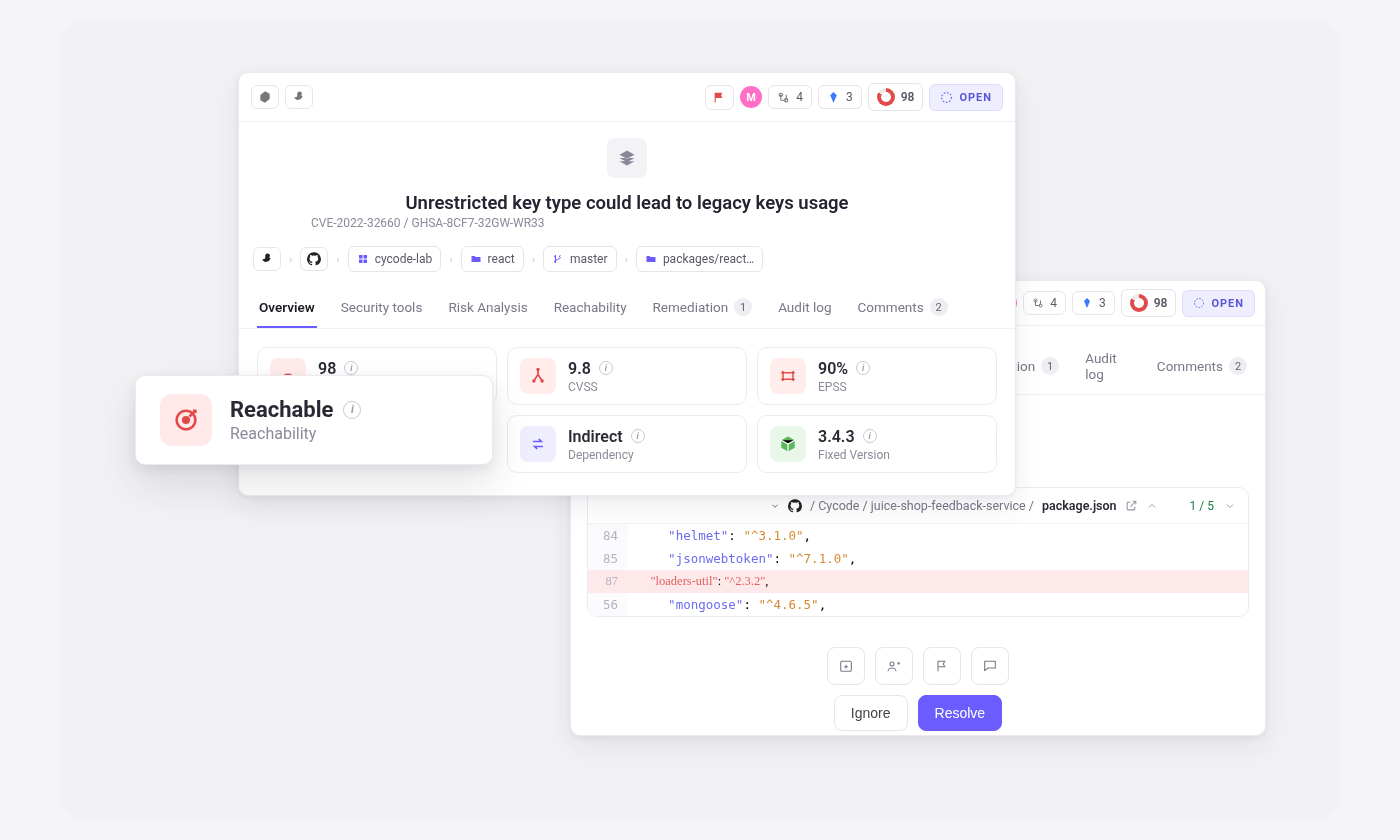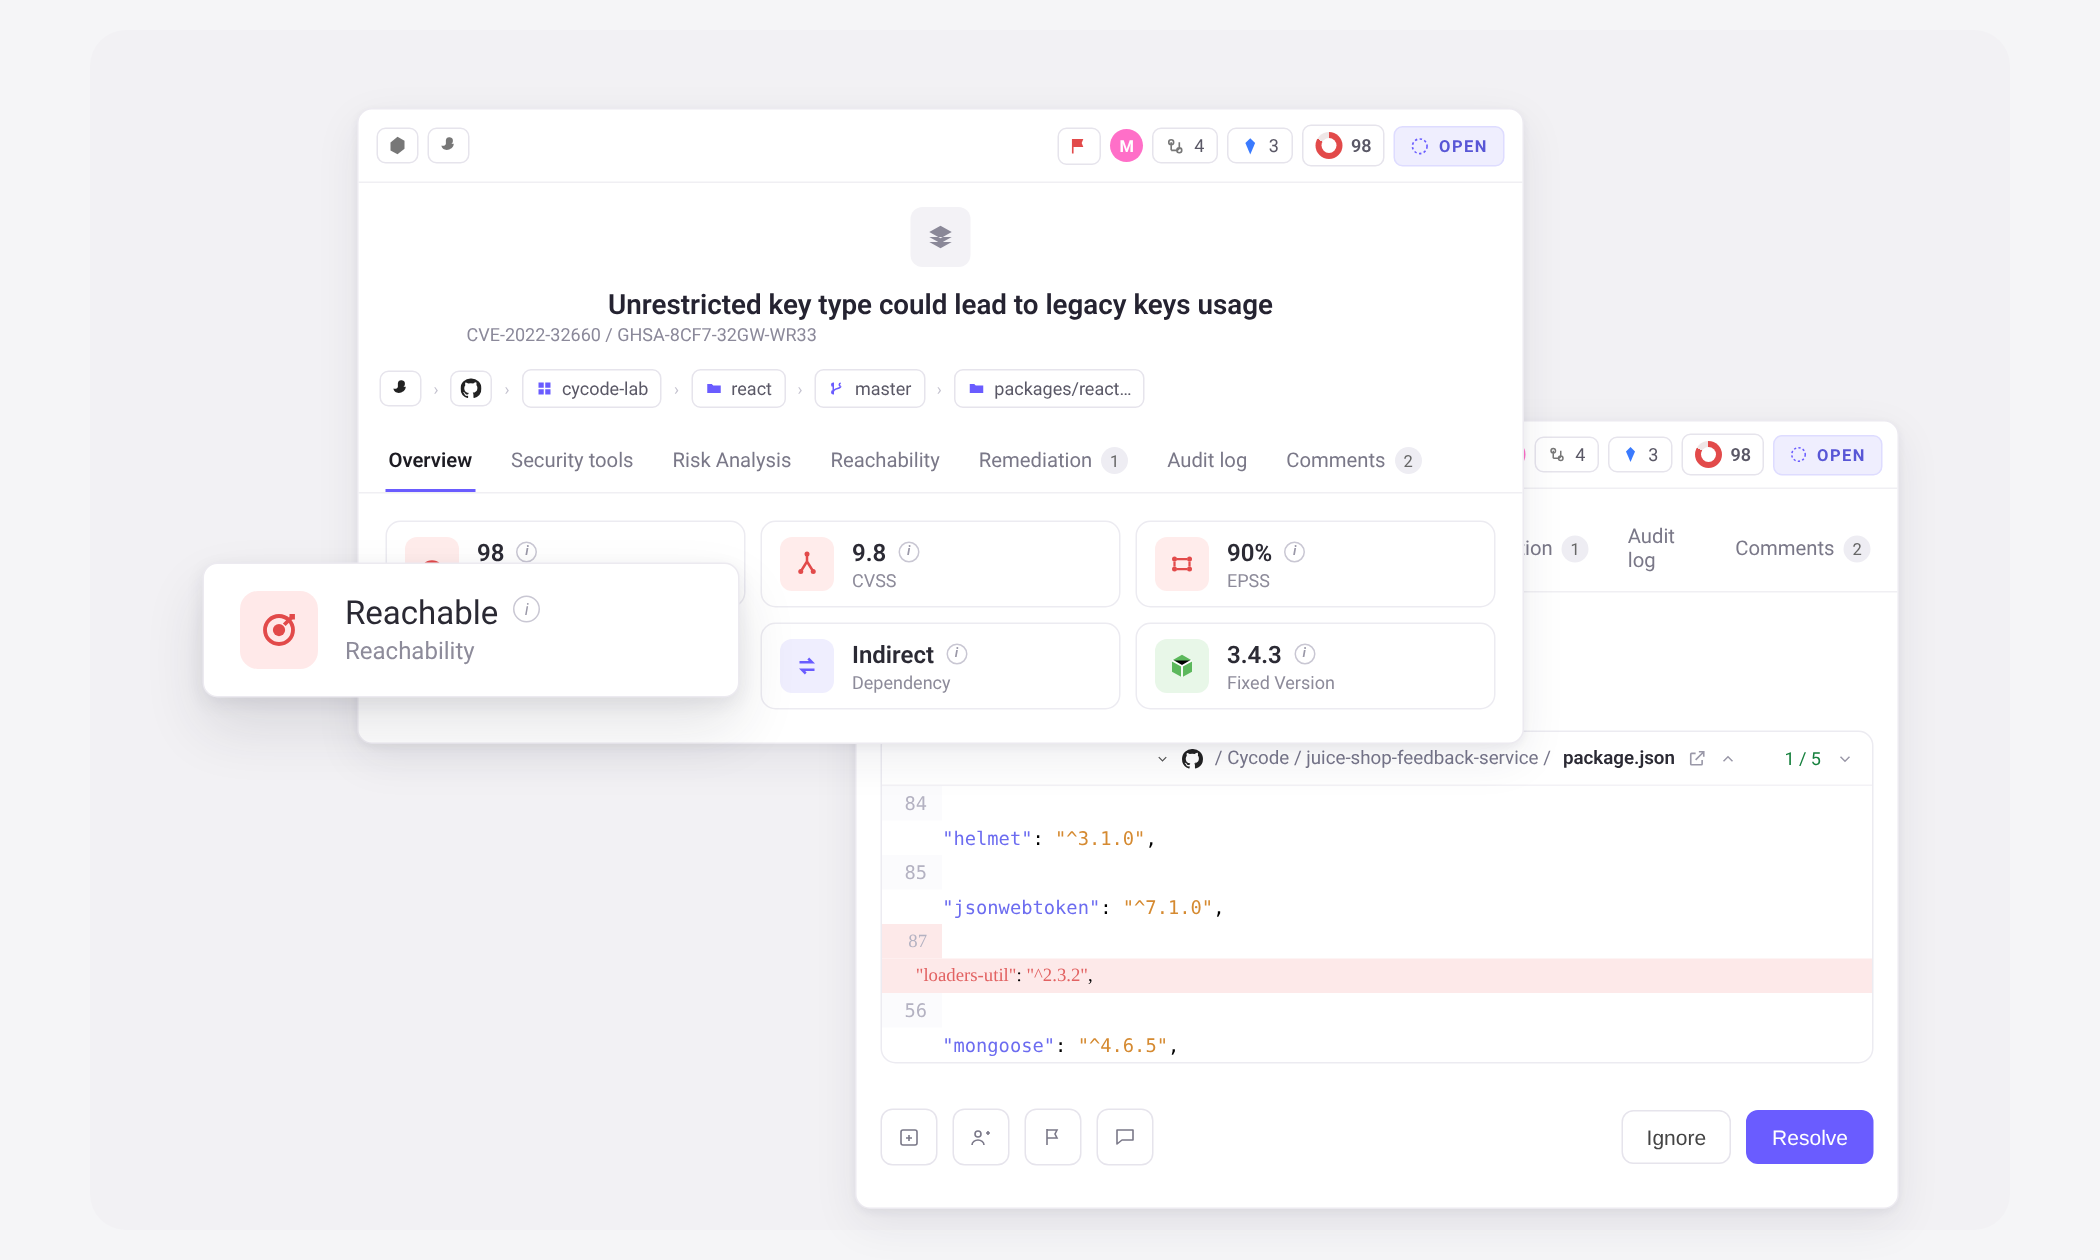--- a/index.html
+++ b/index.html
@@ -110,21 +110,21 @@
   }
   .kpi .v { font-size: 16px; font-weight: 600; color: #2b2a34; display: inline-flex; align-items: center; gap: 8px;}
   .kpi .l { font-size: 12px; color: #8d8b9a; margin-top: 2px; }
 
   
   .callout { left: 75px; top: 355px; width: 358px; padding: 18px 24px; z-index: 5;
      box-shadow: 0 20px 40px rgba(40,40,60,.12), 0 4px 12px rgba(40,40,60,.08);}
   .callout .row { display: flex; align-items: center; gap: 18px; }
   .callout .ico { width: 52px; height: 52px; background: #ffe9e9; border-radius: 12px;
     display: flex; align-items: center; justify-content: center; }
-  .callout h3 { font-size: 22px; font-weight: 400; color: #2a2933; display: inline-flex; align-items: flex-start; gap: 10px;}
+  .callout h3 { font-size: 22px; font-weight: 700; color: #2a2933; display: inline-flex; align-items: center; gap: 10px;}
   .callout .l { font-size: 16px; color: #8d8b9a; margin-top: 2px; }
 
   
   .back {
     left: 510px; top: 260px; width: 696px;
     z-index: -1;
   }
   .back .hdr-row { padding: 8px 10px; }
   .back .tabs { padding: 0 16px; }
   .back .body { padding: 16px; }
@@ -143,31 +143,31 @@
   .kbd { font-size: 11px; color: #9a98a8; border: 1px solid #ecebf1; border-radius: 4px; padding: 1px 4px; }
   .file-card { margin-top: 14px; border: 1px solid #ecebf1; border-radius: 10px; overflow: hidden; }
   .file-hdr {
     display: flex; align-items: center; justify-content: flex-end;
     padding: 10px 12px; font-size: 12.5px; color: #77768a;
     border-bottom: 1px solid #f3f2f6; gap: 8px;
   }
   .file-path { display: inline-flex; align-items: center; gap: 8px; flex-wrap: wrap;}
   .file-path .bold { color: #2b2a34; font-weight: 600; }
   .code { font-family: ui-monospace, SFMono-Regular, Menlo, monospace; font-size: 12.5px; }
-  .cl { display: flex; flex-direction: column; }
+  .cl { display: flex; }
   .ln { width: 40px; text-align: right; padding: 4px 10px; color: #b4b2c2; user-select: none; background: #fbfbfd;}
   .cc { padding: 4px 10px; flex: 1; white-space: pre; }
   .cl.hl .cc, .cl.hl .ln { background: #fde9e9; font-family: Liberation Serif, serif; }
   .k { color: #6c6cf0; }  
   .s { color: #d58a31; }  
   .cl.hl .k { color: #e26262; }
   .cl.hl .s { color: #e26262; }
   .footer {
     display: flex; justify-content: space-between; align-items: center;
-    padding: 14px 16px 28px; gap: 10px;
+    padding: 14px 16px 4px; gap: 10px; flex-direction: column;
   }
   .icon-btn {
     width: 38px; height: 38px; border: 1px solid #e6e4ec; border-radius: 8px;
     display: inline-flex; align-items: center; justify-content: center; color: #7a7888; background: #fff;
   }
   .btn {
     padding: 9px 16px; border-radius: 8px; font-size: 14px; border: 1px solid #e6e4ec; background: #fff; color: #444;
   }
   .btn.primary { background: #6a5cff; border-color: #6a5cff; color: #fff; }
   .gauge-mini { width:18px; height:18px; border-radius:50%; background: conic-gradient(#e24a4a 0 300deg, #efe6e6 300deg 360deg); position:relative;}

